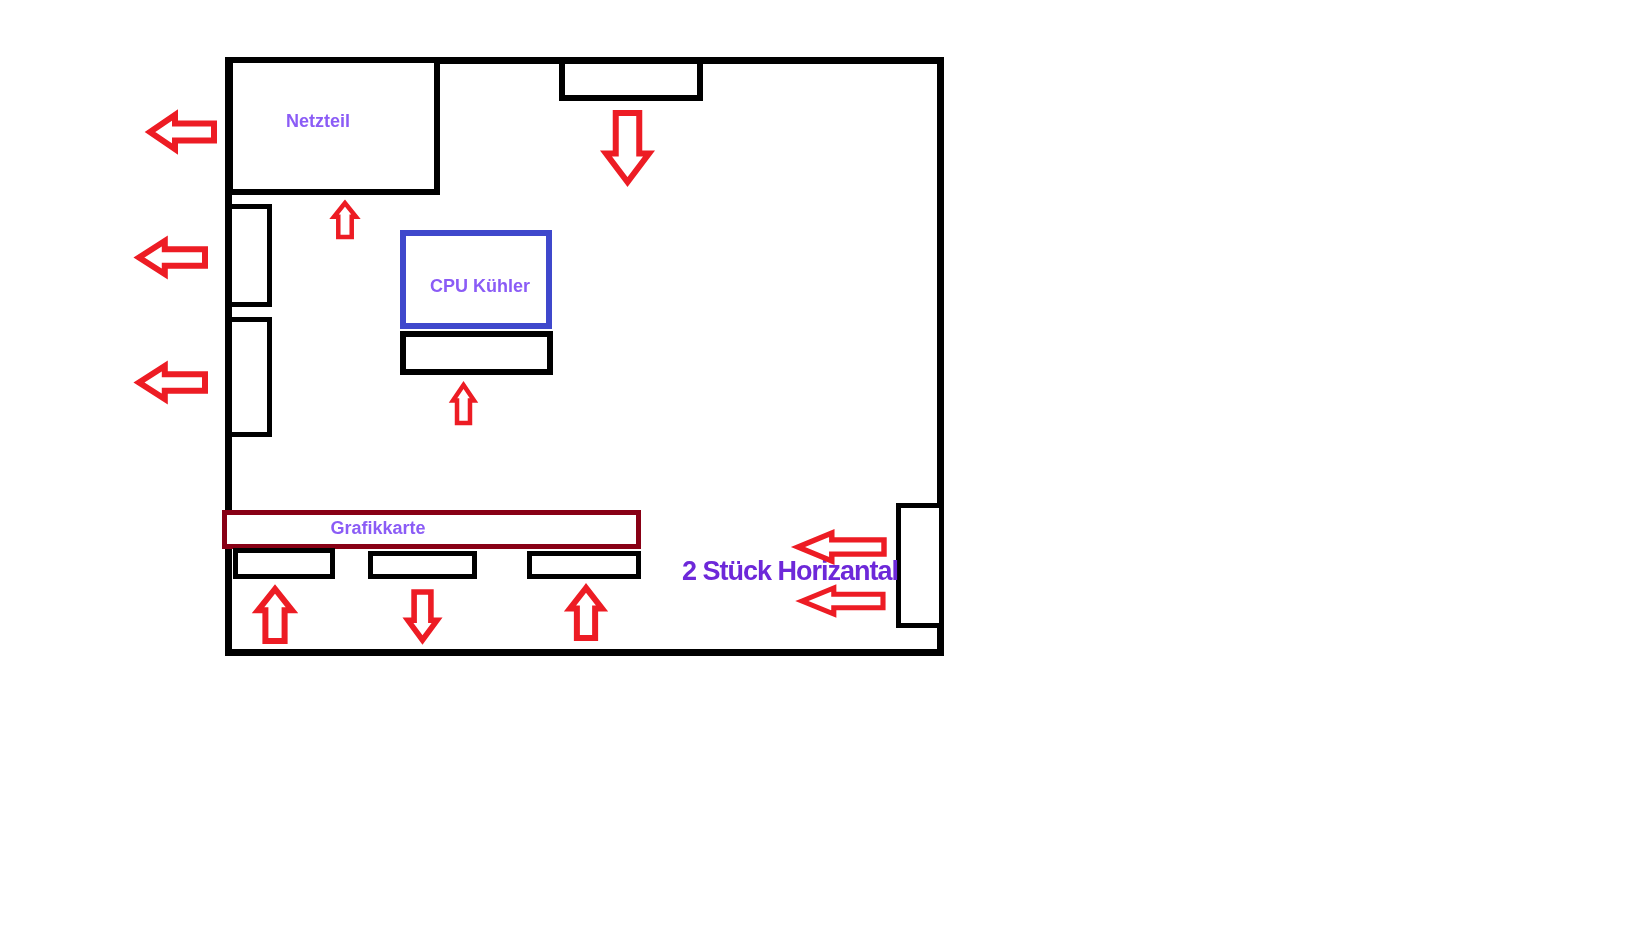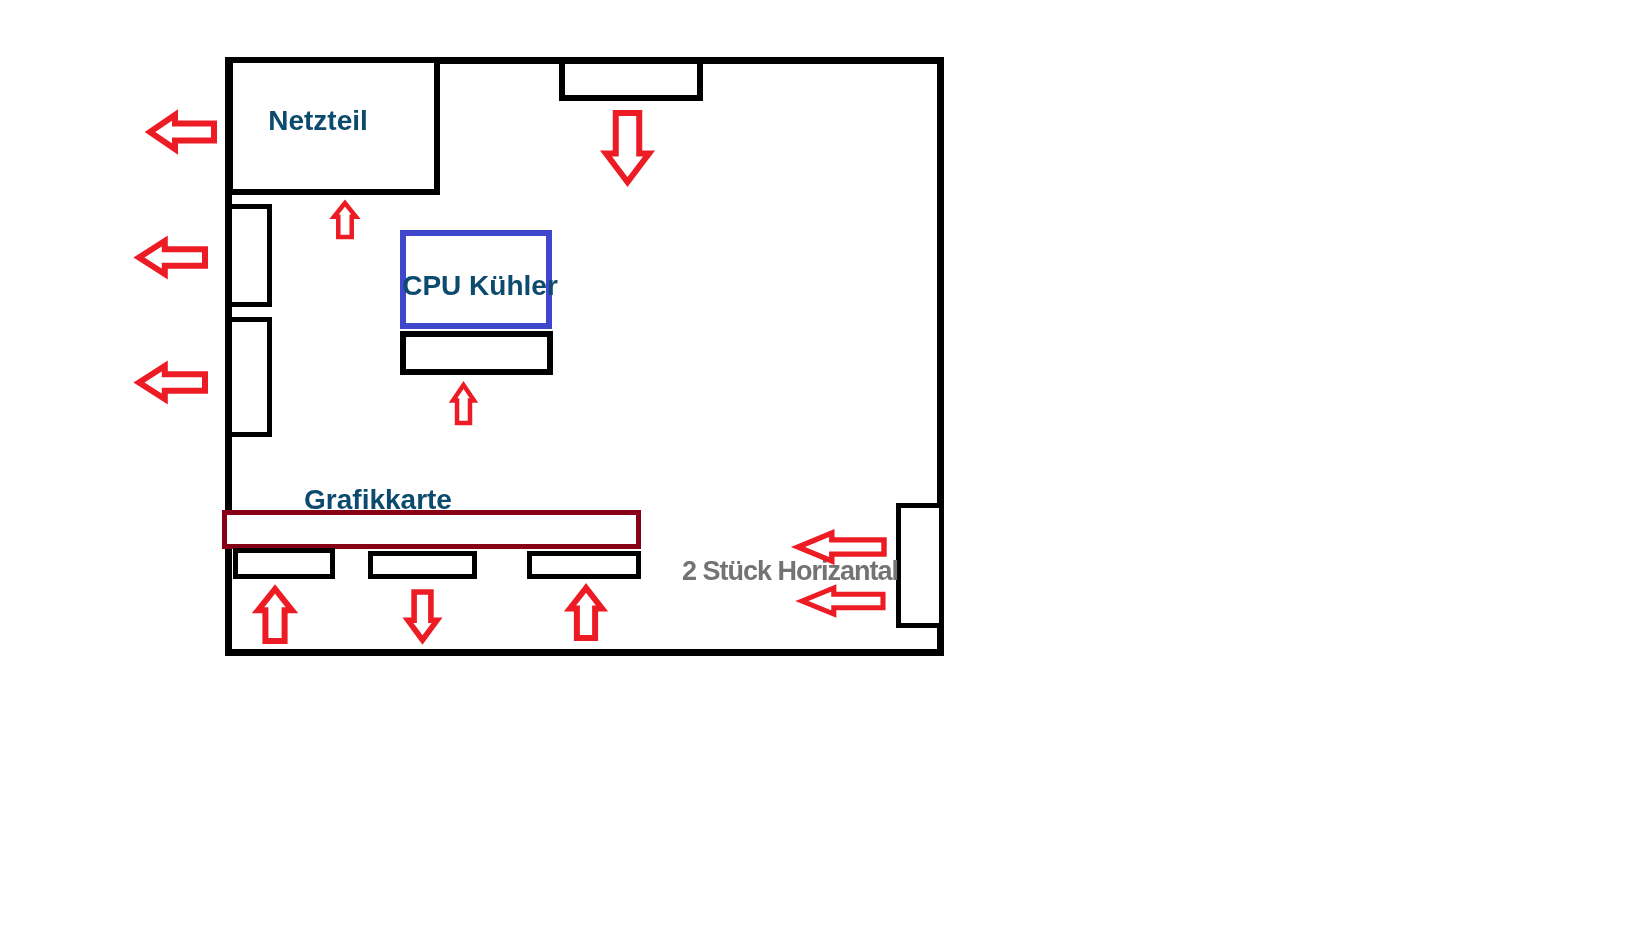--- a/index.html
+++ b/index.html
@@ -28,31 +28,31 @@
     border: 6px solid var(--outline);
   }
   .b5 { border-width: 5px; }
   .b7 { border-width: 7px; }
   .case { background: var(--bg); }
   .cpu-box { border-color: var(--cpu-blue); }
   .gpu-box { border-color: var(--gpu-red); }
   .lbl {
     position: absolute;
     font-weight: bold;
-    font-size: 28px;
-    color: #0c4a6e;
+    font-size: 18px;
+    color: #8b5cf6;
     white-space: nowrap;
     transform: translate(-50%, -50%);
     letter-spacing: 0px;
   }
   .note-lbl {
     position: absolute;
     font-weight: bold;
     font-size: 27px;
-    color: #737373;
+    color: #6d28d9;
     white-space: nowrap;
     transform: translateY(-50%);
     letter-spacing: -1px;
   }
   svg.arrow { position: absolute; overflow: visible; display: block; }
 </style>
 </head>
 <body>
 
 <div class="canvas">
@@ -65,21 +65,21 @@
   <div class="box b5" style="left:227px; top:204px; width:45px; height:103px;"></div>
   <div class="box b5" style="left:227px; top:317px; width:45px; height:120px;"></div>
 
   <div class="box" style="left:559px; top:58px; width:144px; height:43px;"></div>
 
   <div class="box cpu-box" style="left:400px; top:230px; width:152px; height:99px;"></div>
   <div class="lbl" style="left:480px; top:286px;">CPU Kühler</div>
   <div class="box" style="left:400px; top:331px; width:153px; height:44px;"></div>
 
   <div class="box b5 gpu-box" style="left:222px; top:510px; width:419px; height:39px;"></div>
-  <div class="lbl" style="left:378px; top:500px;text-align:center;">Grafikkarte</div>
+  <div class="lbl" style="left:378px; top:528px;text-align:center;">Grafikkarte</div>
 
   <div class="box b5" style="left:233px; top:548px; width:102px; height:31px;"></div>
   <div class="box b5" style="left:368px; top:551px; width:109px; height:28px;"></div>
   <div class="box b5" style="left:527px; top:551px; width:114px; height:28px;"></div>
 
   <div class="box b5" style="left:896px; top:503px; width:48px; height:125px;"></div>
 
   <div class="note-lbl" style="right:740px; top:571px;">2 Stück Horizantal</div>
 
   <svg class="arrow" style="left:147px; top:112px;" width="70" height="40" viewBox="0 0 70 40">

